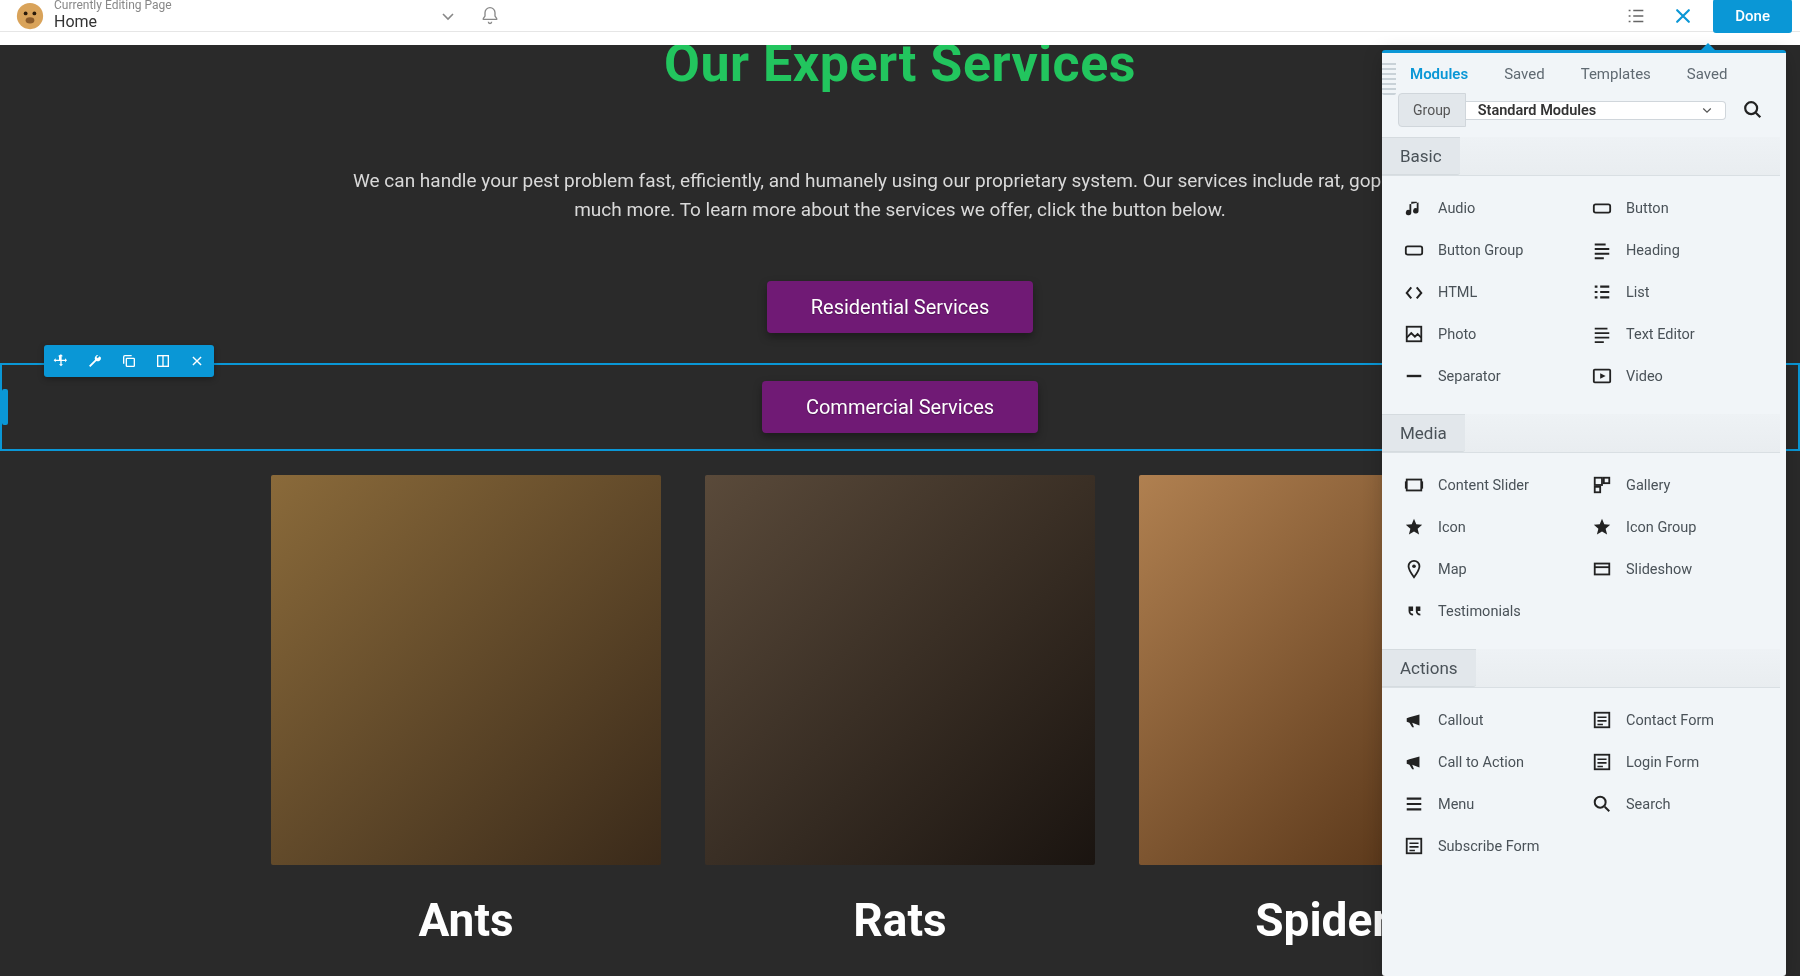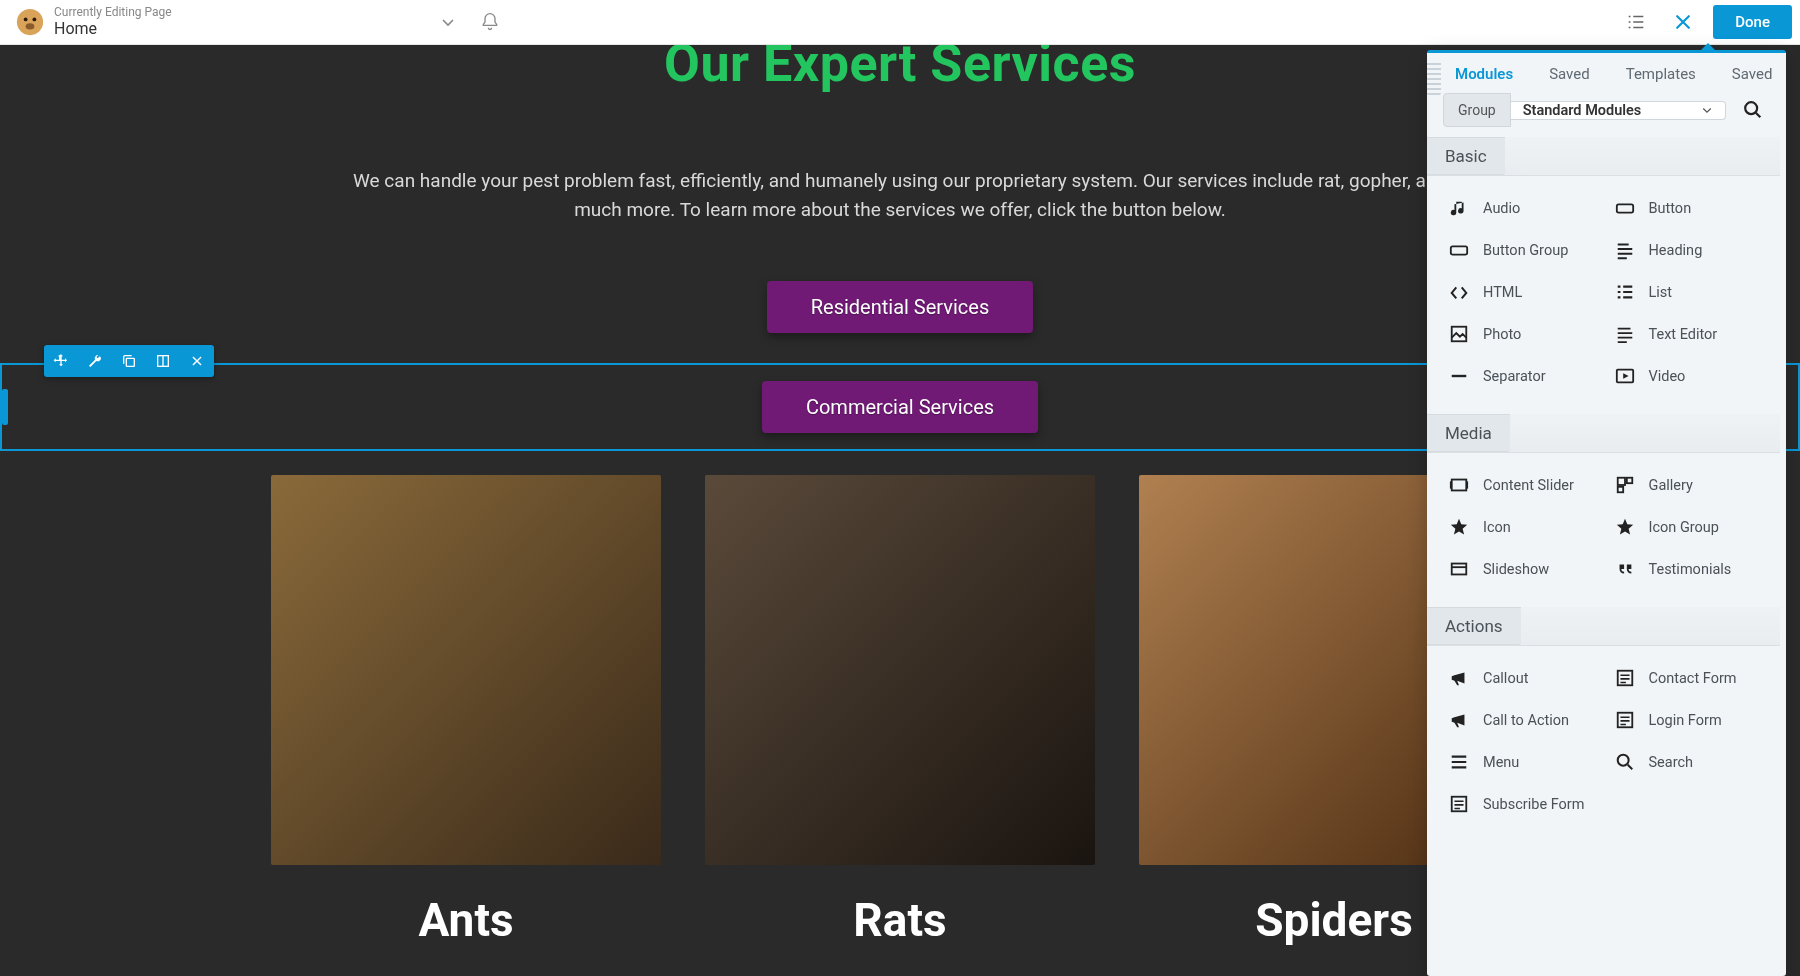--- a/index.html
+++ b/index.html
@@ -1,19 +1,19 @@
 <!DOCTYPE html>
 <html><head>
 <meta charset="utf-8">
 <style>
 * { margin: 0; padding: 0; box-sizing: border-box; font-family: -apple-system, BlinkMacSystemFont, "Segoe UI", Roboto, sans-serif; }
 body { background: #fff; width: 1800px; height: 976px; overflow: hidden; position: relative; }
 
 
-.topbar { height: 45px; background: #fff; border-bottom: 1px solid #e6e6e6; display: flex; align-items: center; padding: 0 8px; position: relative; z-index: 50; }
+.topbar { height: 32px; background: #fff; border-bottom: 1px solid #e6e6e6; display: flex; align-items: center; padding: 0 8px; position: relative; z-index: 50; }
 .logo-area { display: flex; align-items: center; gap: 10px; padding: 4px 8px; }
 .logo { width: 28px; height: 28px; }
 .title-block { display: flex; flex-direction: column; line-height: 1.15; }
 .title-small { font-size: 12px; color: #888; }
 .title-large { font-size: 16px; color: #333; }
 .chev { margin-left: 260px; color: #888; cursor: pointer; }
 .bell { margin-left: 24px; color: #888; cursor: pointer; }
 .topbar-right { margin-left: auto; display: flex; align-items: center; gap: 14px; }
 .top-icon { color: #666; cursor: pointer; padding: 6px; }
 .top-icon.blue { color: #0a97d6; font-weight: 700; font-size: 22px; }
@@ -34,21 +34,21 @@
 .card { width: 390px; }
 .card-img { width: 100%; height: 390px; background: #555; border-radius: 2px; display: flex; align-items: center; justify-content: center; overflow: hidden; }
 .card-title { text-align: center; font-size: 46px; font-weight: 700; color: #fff; margin-top: 28px; }
 
 
 .ph-ants { background: linear-gradient(135deg,#8a6a3a 0%,#3a2a1a 100%); position: relative; }
 .ph-rats { background: linear-gradient(135deg,#5a4a3a 0%,#1a1410 100%); position: relative; }
 .ph-spid { background: linear-gradient(135deg,#b08050 0%,#4a2a10 100%); position: relative; }
 
 
-.panel { position: absolute; top: 50px; right: 14px; width: 359px; bottom: 0; background: #f1f5f8; border-top: 3px solid #0a97d6; box-shadow: 0 4px 20px rgba(0,0,0,.2); border-radius: 3px; z-index: 100; display: flex; flex-direction: column; }
+.panel { position: absolute; top: 50px; right: 14px; width: 404px; bottom: 0; background: #f1f5f8; border-top: 3px solid #0a97d6; box-shadow: 0 4px 20px rgba(0,0,0,.2); border-radius: 3px; z-index: 100; display: flex; flex-direction: column; }
 .panel-grip { width: 14px; background: repeating-linear-gradient(0deg,#c9d2d8 0 2px,transparent 2px 5px); position: absolute; left: 0; top: 8px; bottom: auto; height: 34px; border-radius: 2px; }
 .panel-pointer { position: absolute; top: -10px; right: 68px; width: 0; height: 0; border-left: 10px solid transparent; border-right: 10px solid transparent; border-bottom: 10px solid #0a97d6; }
 .panel-tabs { display: flex; padding: 12px 22px 10px 28px; gap: 36px; }
 .panel-tab { font-size: 15px; color: #606a72; cursor: pointer; }
 .panel-tab.active { color: #0a97d6; font-weight: 600; }
 .panel-filter { display: flex; align-items: center; gap: 0; padding: 0 16px 10px 16px; }
 .group-btn { background: #e2e7eb; border: 1px solid #d0d6db; padding: 8px 14px; font-size: 14px; color: #555; border-radius: 4px 0 0 4px; cursor: pointer; }
 .group-select { flex: 1; background: #fff; border: 1px solid #d0d6db; border-left: none; padding: 0 12px; font-size: 14.5px; color: #333; font-weight: 600; border-radius: 0 4px 4px 0; display: flex; justify-content: space-between; align-items: center; cursor: pointer; }
 .search-btn { margin-left: 10px; padding: 6px; cursor: pointer; color: #333; }
 .panel-body { flex: 1; overflow-y: auto; padding-right: 6px; }
@@ -304,20 +304,29 @@
           <span class="mi-icon">
             <svg width="20" height="20" viewBox="0 0 22 22">
               <path d="M11 2l2.5 6 6.5.5-5 4.3 1.6 6.4L11 16l-5.6 3.2L7 12.8 2 8.5l6.5-.5z" fill="#222"></path>
             </svg>
           </span>
           <span>Icon Group</span>
         </div>
         <div class="module-item">
           <span class="mi-icon">
             <svg width="20" height="20" viewBox="0 0 22 22">
+              <path d="M11 2a6 6 0 016 6c0 4-6 12-6 12S5 12 5 8a6 6 0 016-6z" fill="none" stroke="#222" stroke-width="2"></path>
+              <circle cx="11" cy="8" r="2" fill="#222"></circle>
+            </svg>
+          </span>
+          <span>Map</span>
+        </div>
+        <div class="module-item">
+          <span class="mi-icon">
+            <svg width="20" height="20" viewBox="0 0 22 22">
               <rect x="3" y="5" width="16" height="12" fill="none" stroke="#222" stroke-width="2"></rect>
               <path d="M3 9h16" stroke="#222" stroke-width="2"></path>
             </svg>
           </span>
           <span>Slideshow</span>
         </div>
         <div class="module-item">
           <span class="mi-icon">
             <svg width="20" height="20" viewBox="0 0 22 22">
               <path d="M5 6h5v5H7c0 2 1 3 3 3v2c-3 0-5-2-5-5zM13 6h5v5h-3c0 2 1 3 3 3v2c-3 0-5-2-5-5z" fill="#222"></path>

